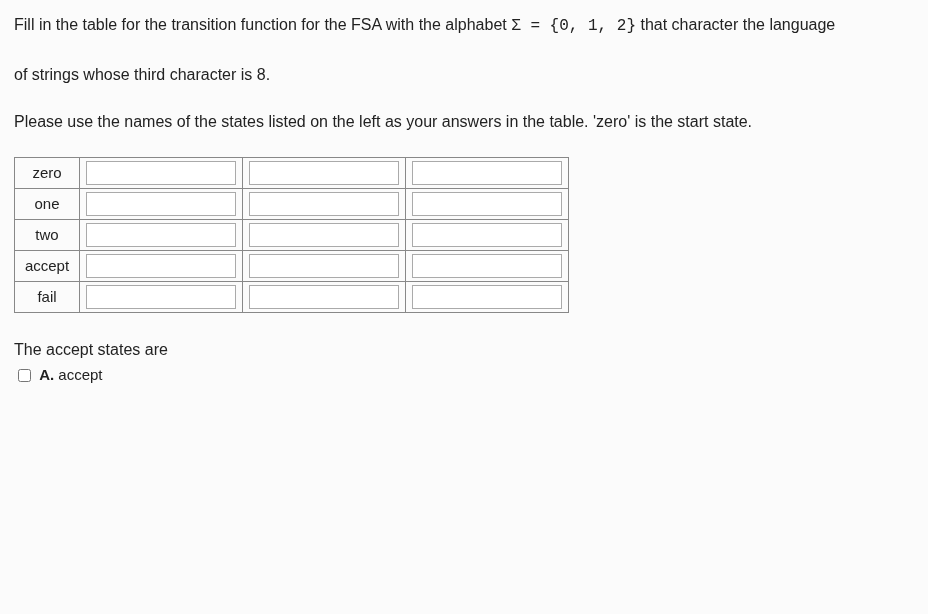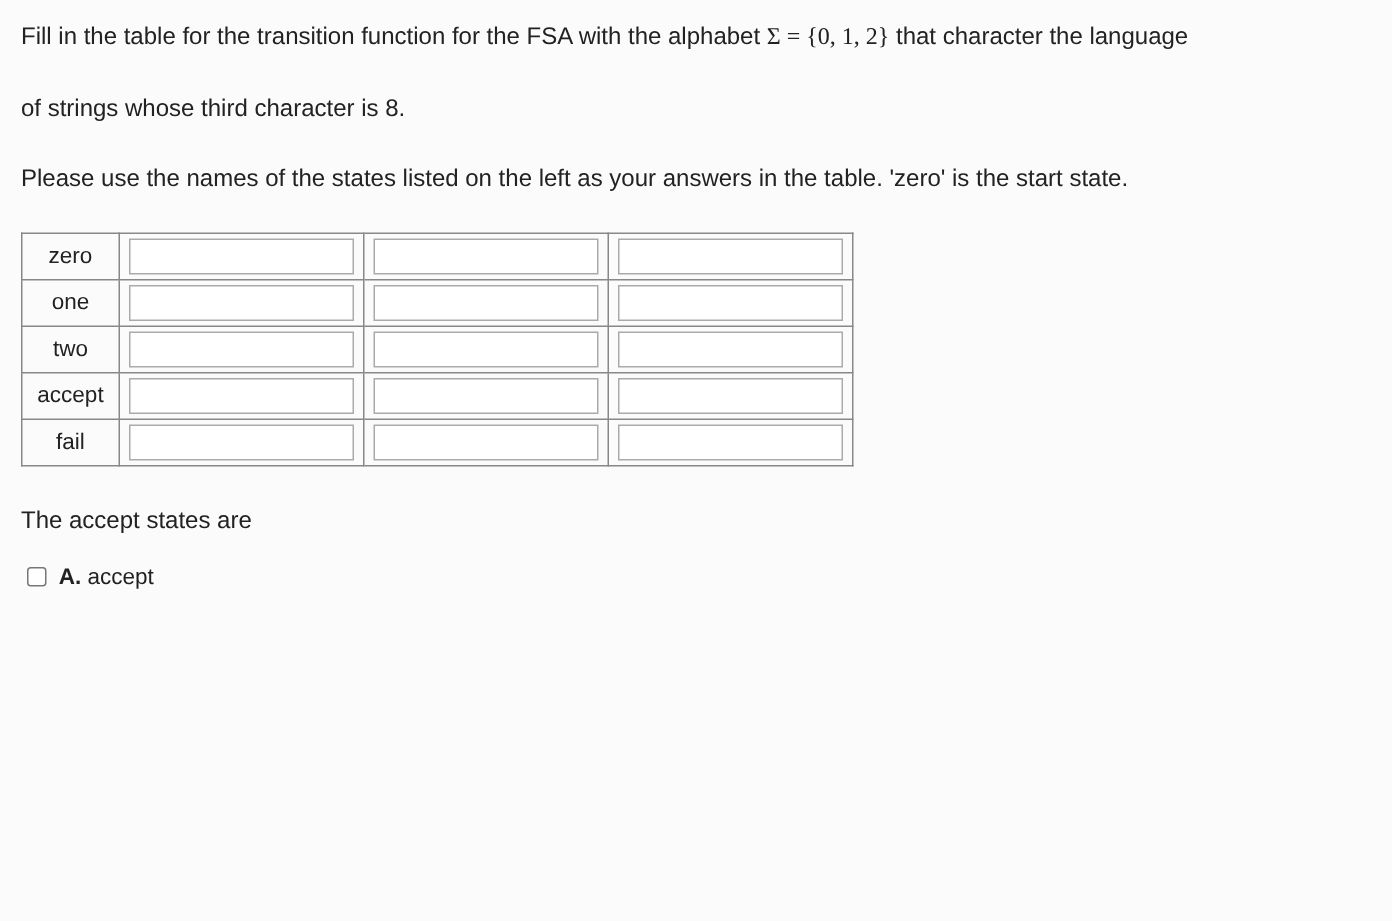--- a/index.html
+++ b/index.html
@@ -10,21 +10,21 @@
     color: #222;
     background: #fbfbfb;
     width: 928px;
     box-sizing: border-box;
   }
   .prompt-line {
     line-height: 1.6;
     margin-bottom: 22px;
   }
   .prompt-line .math {
-    font-family: Liberation Serif, serif;
+    font-family: Liberation Mono, monospace;
   }
   table.transition {
     border-collapse: collapse;
     margin-top: 6px;
     margin-bottom: 28px;
   }
   table.transition th,
   table.transition td {
     border: 1px solid #888;
     padding: 4px 6px;
@@ -42,21 +42,21 @@
   table.transition input[type="text"] {
     width: 140px;
     height: 20px;
     border: 1px solid #aaa;
     background: #fff;
     padding: 1px 4px;
     font-size: 14px;
     box-sizing: content-box;
   }
   .accept-q { margin-top: 10px; }
-  .accept-q .stem { margin-bottom: 17px; }
+  .accept-q .stem { margin-bottom: 5px; }
   .accept-q label {
     display: block;
     font-size: 15px;
     line-height: 1.5;
     cursor: pointer;
   }
   .accept-q input[type="checkbox"] {
     margin-right: 4px;
     vertical-align: middle;
   }

